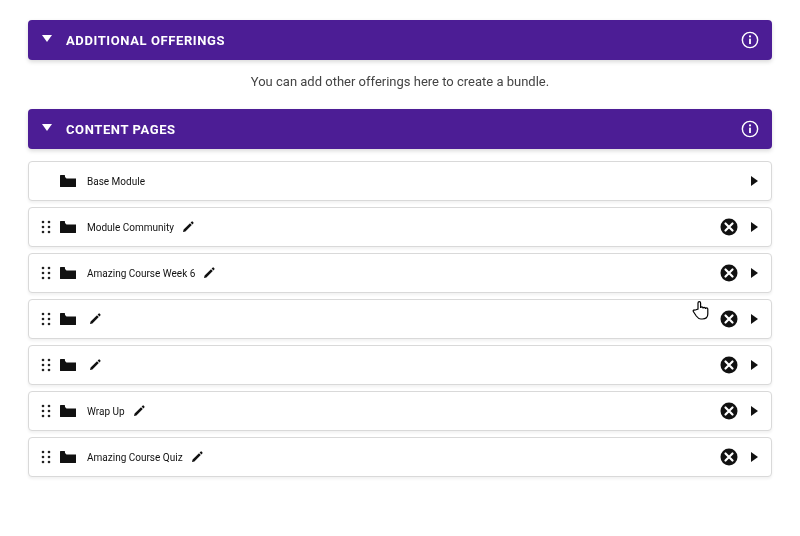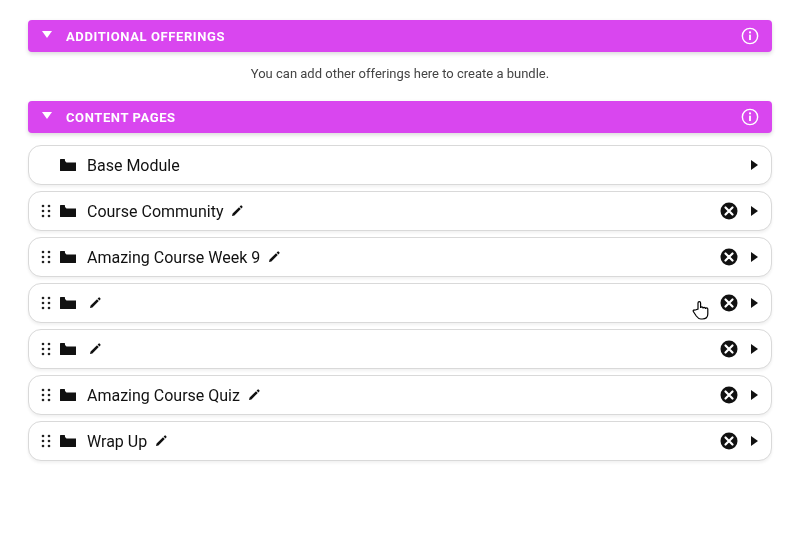--- a/index.html
+++ b/index.html
@@ -5,23 +5,23 @@
   * { box-sizing: border-box; margin: 0; padding: 0; }
   body {
     font-family: -apple-system, BlinkMacSystemFont, "Segoe UI", Roboto, Arial, sans-serif;
     background: #ffffff;
     width: 800px;
     height: 536px;
     padding: 20px 28px;
     color: #111;
   }
   .section-header {
-    background: #d946ef;
+    background: #4c1d95;
     color: #fff;
-    height: 32px;
+    height: 40px;
     border-radius: 4px;
     display: flex;
     align-items: center;
     padding: 0 14px;
     font-size: 13px;
     font-weight: 700;
     letter-spacing: 0.6px;
     position: relative;
     box-shadow: 0 2px 4px rgba(0,0,0,0.15);
   }
@@ -46,26 +46,26 @@
   .info-btn svg { display:block; }
   .section-subtext {
     text-align: center;
     color: #444;
     font-size: 13px;
     padding: 14px 0 20px;
   }
   .row {
     background: #fff;
     border: 1px solid #d9d9d9;
-    border-radius: 13px;
+    border-radius: 4px;
     height: 40px;
     display: flex;
     align-items: center;
     padding: 0 10px 0 10px;
-    font-size: 16px;
+    font-size: 10px;
     margin-top: 6px;
     box-shadow: 0 2px 3px rgba(0,0,0,0.06);
     position: relative;
   }
   .row.first { margin-top: 12px; }
   .drag-handle {
     width: 14px;
     display:flex;
     align-items:center;
     justify-content:center;
@@ -185,130 +185,167 @@
           <circle cx="2" cy="12" r="1.3" fill="#222"></circle>
           <circle cx="8" cy="12" r="1.3" fill="#222"></circle>
         </svg>
       </span>
       <span class="folder-icon">
         <svg width="18" height="14" viewBox="0 0 18 14">
           <path d="M1 3 h5 l1.5 1.5 H17 V12.5 a0.5 0.5 0 0 1 -0.5 0.5 H1.5 a0.5 0.5 0 0 1 -0.5 -0.5 Z" fill="#111"></path>
           <rect x="1" y="1" width="5" height="2.5" rx="0.5" fill="#111"></rect>
         </svg>
       </span>
-      <span class="item-label">Course Community</span>
-      <span class="edit-icon">
-        <svg width="12" height="12" viewBox="0 0 12 12">
-          <path d="M1 11 l0.6 -2.4 L8 2.2 l1.8 1.8 L3.4 10.4 Z M8.6 1.6 l1.8 1.8 l0.9 -0.9 a0.9 0.9 0 0 0 0 -1.3 l-0.5 -0.5 a0.9 0.9 0 0 0 -1.3 0 Z" fill="#111"></path>
-        </svg>
-      </span>
-      <span class="right-group">
-        <span class="delete-btn">
-          <svg width="18" height="18" viewBox="0 0 18 18">
-            <circle cx="9" cy="9" r="8.5" fill="#111"></circle>
-            <path d="M5.5 5.5 L12.5 12.5 M12.5 5.5 L5.5 12.5" stroke="#fff" stroke-width="2.2" stroke-linecap="round"></path>
-          </svg>
-        </span>
-        <span class="expand-arrow">
-          <svg width="8" height="10" viewBox="0 0 8 10">
-            <polygon points="0,0 7,5 0,10" fill="#111"></polygon>
-          </svg>
-        </span>
-      </span>
-    </div>
-    <div class="row">
-      <span class="drag-handle">
-        <svg width="10" height="14" viewBox="0 0 10 14">
-          <circle cx="2" cy="2" r="1.3" fill="#222"></circle>
-          <circle cx="8" cy="2" r="1.3" fill="#222"></circle>
-          <circle cx="2" cy="7" r="1.3" fill="#222"></circle>
-          <circle cx="8" cy="7" r="1.3" fill="#222"></circle>
-          <circle cx="2" cy="12" r="1.3" fill="#222"></circle>
-          <circle cx="8" cy="12" r="1.3" fill="#222"></circle>
-        </svg>
-      </span>
-      <span class="folder-icon">
-        <svg width="18" height="14" viewBox="0 0 18 14">
-          <path d="M1 3 h5 l1.5 1.5 H17 V12.5 a0.5 0.5 0 0 1 -0.5 0.5 H1.5 a0.5 0.5 0 0 1 -0.5 -0.5 Z" fill="#111"></path>
-          <rect x="1" y="1" width="5" height="2.5" rx="0.5" fill="#111"></rect>
-        </svg>
-      </span>
-      <span class="item-label">Amazing Course Week 9</span>
-      <span class="edit-icon">
-        <svg width="12" height="12" viewBox="0 0 12 12">
-          <path d="M1 11 l0.6 -2.4 L8 2.2 l1.8 1.8 L3.4 10.4 Z M8.6 1.6 l1.8 1.8 l0.9 -0.9 a0.9 0.9 0 0 0 0 -1.3 l-0.5 -0.5 a0.9 0.9 0 0 0 -1.3 0 Z" fill="#111"></path>
-        </svg>
-      </span>
-      <span class="right-group">
-        <span class="delete-btn">
-          <svg width="18" height="18" viewBox="0 0 18 18">
-            <circle cx="9" cy="9" r="8.5" fill="#111"></circle>
-            <path d="M5.5 5.5 L12.5 12.5 M12.5 5.5 L5.5 12.5" stroke="#fff" stroke-width="2.2" stroke-linecap="round"></path>
-          </svg>
-        </span>
-        <span class="expand-arrow">
-          <svg width="8" height="10" viewBox="0 0 8 10">
-            <polygon points="0,0 7,5 0,10" fill="#111"></polygon>
-          </svg>
-        </span>
-      </span>
-    </div>
-    <div class="row">
-      <span class="drag-handle">
-        <svg width="10" height="14" viewBox="0 0 10 14">
-          <circle cx="2" cy="2" r="1.3" fill="#222"></circle>
-          <circle cx="8" cy="2" r="1.3" fill="#222"></circle>
-          <circle cx="2" cy="7" r="1.3" fill="#222"></circle>
-          <circle cx="8" cy="7" r="1.3" fill="#222"></circle>
-          <circle cx="2" cy="12" r="1.3" fill="#222"></circle>
-          <circle cx="8" cy="12" r="1.3" fill="#222"></circle>
-        </svg>
-      </span>
-      <span class="folder-icon">
-        <svg width="18" height="14" viewBox="0 0 18 14">
-          <path d="M1 3 h5 l1.5 1.5 H17 V12.5 a0.5 0.5 0 0 1 -0.5 0.5 H1.5 a0.5 0.5 0 0 1 -0.5 -0.5 Z" fill="#111"></path>
-          <rect x="1" y="1" width="5" height="2.5" rx="0.5" fill="#111"></rect>
-        </svg>
-      </span>
-      <span class="edit-icon">
-        <svg width="12" height="12" viewBox="0 0 12 12">
-          <path d="M1 11 l0.6 -2.4 L8 2.2 l1.8 1.8 L3.4 10.4 Z M8.6 1.6 l1.8 1.8 l0.9 -0.9 a0.9 0.9 0 0 0 0 -1.3 l-0.5 -0.5 a0.9 0.9 0 0 0 -1.3 0 Z" fill="#111"></path>
-        </svg>
-      </span>
-      <span class="right-group">
-        <span class="delete-btn">
-          <svg width="18" height="18" viewBox="0 0 18 18">
-            <circle cx="9" cy="9" r="8.5" fill="#111"></circle>
-            <path d="M5.5 5.5 L12.5 12.5 M12.5 5.5 L5.5 12.5" stroke="#fff" stroke-width="2.2" stroke-linecap="round"></path>
-          </svg>
-        </span>
-        <span class="expand-arrow">
-          <svg width="8" height="10" viewBox="0 0 8 10">
-            <polygon points="0,0 7,5 0,10" fill="#111"></polygon>
-          </svg>
-        </span>
-      </span>
-    </div>
-    <div class="row">
-      <span class="drag-handle">
-        <svg width="10" height="14" viewBox="0 0 10 14">
-          <circle cx="2" cy="2" r="1.3" fill="#222"></circle>
-          <circle cx="8" cy="2" r="1.3" fill="#222"></circle>
-          <circle cx="2" cy="7" r="1.3" fill="#222"></circle>
-          <circle cx="8" cy="7" r="1.3" fill="#222"></circle>
-          <circle cx="2" cy="12" r="1.3" fill="#222"></circle>
-          <circle cx="8" cy="12" r="1.3" fill="#222"></circle>
-        </svg>
-      </span>
-      <span class="folder-icon">
-        <svg width="18" height="14" viewBox="0 0 18 14">
-          <path d="M1 3 h5 l1.5 1.5 H17 V12.5 a0.5 0.5 0 0 1 -0.5 0.5 H1.5 a0.5 0.5 0 0 1 -0.5 -0.5 Z" fill="#111"></path>
-          <rect x="1" y="1" width="5" height="2.5" rx="0.5" fill="#111"></rect>
-        </svg>
-      </span>
+      <span class="item-label">Module Community</span>
+      <span class="edit-icon">
+        <svg width="12" height="12" viewBox="0 0 12 12">
+          <path d="M1 11 l0.6 -2.4 L8 2.2 l1.8 1.8 L3.4 10.4 Z M8.6 1.6 l1.8 1.8 l0.9 -0.9 a0.9 0.9 0 0 0 0 -1.3 l-0.5 -0.5 a0.9 0.9 0 0 0 -1.3 0 Z" fill="#111"></path>
+        </svg>
+      </span>
+      <span class="right-group">
+        <span class="delete-btn">
+          <svg width="18" height="18" viewBox="0 0 18 18">
+            <circle cx="9" cy="9" r="8.5" fill="#111"></circle>
+            <path d="M5.5 5.5 L12.5 12.5 M12.5 5.5 L5.5 12.5" stroke="#fff" stroke-width="2.2" stroke-linecap="round"></path>
+          </svg>
+        </span>
+        <span class="expand-arrow">
+          <svg width="8" height="10" viewBox="0 0 8 10">
+            <polygon points="0,0 7,5 0,10" fill="#111"></polygon>
+          </svg>
+        </span>
+      </span>
+    </div>
+    <div class="row">
+      <span class="drag-handle">
+        <svg width="10" height="14" viewBox="0 0 10 14">
+          <circle cx="2" cy="2" r="1.3" fill="#222"></circle>
+          <circle cx="8" cy="2" r="1.3" fill="#222"></circle>
+          <circle cx="2" cy="7" r="1.3" fill="#222"></circle>
+          <circle cx="8" cy="7" r="1.3" fill="#222"></circle>
+          <circle cx="2" cy="12" r="1.3" fill="#222"></circle>
+          <circle cx="8" cy="12" r="1.3" fill="#222"></circle>
+        </svg>
+      </span>
+      <span class="folder-icon">
+        <svg width="18" height="14" viewBox="0 0 18 14">
+          <path d="M1 3 h5 l1.5 1.5 H17 V12.5 a0.5 0.5 0 0 1 -0.5 0.5 H1.5 a0.5 0.5 0 0 1 -0.5 -0.5 Z" fill="#111"></path>
+          <rect x="1" y="1" width="5" height="2.5" rx="0.5" fill="#111"></rect>
+        </svg>
+      </span>
+      <span class="item-label">Amazing Course Week 6</span>
+      <span class="edit-icon">
+        <svg width="12" height="12" viewBox="0 0 12 12">
+          <path d="M1 11 l0.6 -2.4 L8 2.2 l1.8 1.8 L3.4 10.4 Z M8.6 1.6 l1.8 1.8 l0.9 -0.9 a0.9 0.9 0 0 0 0 -1.3 l-0.5 -0.5 a0.9 0.9 0 0 0 -1.3 0 Z" fill="#111"></path>
+        </svg>
+      </span>
+      <span class="right-group">
+        <span class="delete-btn">
+          <svg width="18" height="18" viewBox="0 0 18 18">
+            <circle cx="9" cy="9" r="8.5" fill="#111"></circle>
+            <path d="M5.5 5.5 L12.5 12.5 M12.5 5.5 L5.5 12.5" stroke="#fff" stroke-width="2.2" stroke-linecap="round"></path>
+          </svg>
+        </span>
+        <span class="expand-arrow">
+          <svg width="8" height="10" viewBox="0 0 8 10">
+            <polygon points="0,0 7,5 0,10" fill="#111"></polygon>
+          </svg>
+        </span>
+      </span>
+    </div>
+    <div class="row">
+      <span class="drag-handle">
+        <svg width="10" height="14" viewBox="0 0 10 14">
+          <circle cx="2" cy="2" r="1.3" fill="#222"></circle>
+          <circle cx="8" cy="2" r="1.3" fill="#222"></circle>
+          <circle cx="2" cy="7" r="1.3" fill="#222"></circle>
+          <circle cx="8" cy="7" r="1.3" fill="#222"></circle>
+          <circle cx="2" cy="12" r="1.3" fill="#222"></circle>
+          <circle cx="8" cy="12" r="1.3" fill="#222"></circle>
+        </svg>
+      </span>
+      <span class="folder-icon">
+        <svg width="18" height="14" viewBox="0 0 18 14">
+          <path d="M1 3 h5 l1.5 1.5 H17 V12.5 a0.5 0.5 0 0 1 -0.5 0.5 H1.5 a0.5 0.5 0 0 1 -0.5 -0.5 Z" fill="#111"></path>
+          <rect x="1" y="1" width="5" height="2.5" rx="0.5" fill="#111"></rect>
+        </svg>
+      </span>
+      <span class="edit-icon">
+        <svg width="12" height="12" viewBox="0 0 12 12">
+          <path d="M1 11 l0.6 -2.4 L8 2.2 l1.8 1.8 L3.4 10.4 Z M8.6 1.6 l1.8 1.8 l0.9 -0.9 a0.9 0.9 0 0 0 0 -1.3 l-0.5 -0.5 a0.9 0.9 0 0 0 -1.3 0 Z" fill="#111"></path>
+        </svg>
+      </span>
+      <span class="right-group">
+        <span class="delete-btn">
+          <svg width="18" height="18" viewBox="0 0 18 18">
+            <circle cx="9" cy="9" r="8.5" fill="#111"></circle>
+            <path d="M5.5 5.5 L12.5 12.5 M12.5 5.5 L5.5 12.5" stroke="#fff" stroke-width="2.2" stroke-linecap="round"></path>
+          </svg>
+        </span>
+        <span class="expand-arrow">
+          <svg width="8" height="10" viewBox="0 0 8 10">
+            <polygon points="0,0 7,5 0,10" fill="#111"></polygon>
+          </svg>
+        </span>
+      </span>
+    </div>
+    <div class="row">
+      <span class="drag-handle">
+        <svg width="10" height="14" viewBox="0 0 10 14">
+          <circle cx="2" cy="2" r="1.3" fill="#222"></circle>
+          <circle cx="8" cy="2" r="1.3" fill="#222"></circle>
+          <circle cx="2" cy="7" r="1.3" fill="#222"></circle>
+          <circle cx="8" cy="7" r="1.3" fill="#222"></circle>
+          <circle cx="2" cy="12" r="1.3" fill="#222"></circle>
+          <circle cx="8" cy="12" r="1.3" fill="#222"></circle>
+        </svg>
+      </span>
+      <span class="folder-icon">
+        <svg width="18" height="14" viewBox="0 0 18 14">
+          <path d="M1 3 h5 l1.5 1.5 H17 V12.5 a0.5 0.5 0 0 1 -0.5 0.5 H1.5 a0.5 0.5 0 0 1 -0.5 -0.5 Z" fill="#111"></path>
+          <rect x="1" y="1" width="5" height="2.5" rx="0.5" fill="#111"></rect>
+        </svg>
+      </span>
+      <span class="edit-icon">
+        <svg width="12" height="12" viewBox="0 0 12 12">
+          <path d="M1 11 l0.6 -2.4 L8 2.2 l1.8 1.8 L3.4 10.4 Z M8.6 1.6 l1.8 1.8 l0.9 -0.9 a0.9 0.9 0 0 0 0 -1.3 l-0.5 -0.5 a0.9 0.9 0 0 0 -1.3 0 Z" fill="#111"></path>
+        </svg>
+      </span>
+      <span class="right-group">
+        <span class="delete-btn">
+          <svg width="18" height="18" viewBox="0 0 18 18">
+            <circle cx="9" cy="9" r="8.5" fill="#111"></circle>
+            <path d="M5.5 5.5 L12.5 12.5 M12.5 5.5 L5.5 12.5" stroke="#fff" stroke-width="2.2" stroke-linecap="round"></path>
+          </svg>
+        </span>
+        <span class="expand-arrow">
+          <svg width="8" height="10" viewBox="0 0 8 10">
+            <polygon points="0,0 7,5 0,10" fill="#111"></polygon>
+          </svg>
+        </span>
+      </span>
+    </div>
+    <div class="row">
+      <span class="drag-handle">
+        <svg width="10" height="14" viewBox="0 0 10 14">
+          <circle cx="2" cy="2" r="1.3" fill="#222"></circle>
+          <circle cx="8" cy="2" r="1.3" fill="#222"></circle>
+          <circle cx="2" cy="7" r="1.3" fill="#222"></circle>
+          <circle cx="8" cy="7" r="1.3" fill="#222"></circle>
+          <circle cx="2" cy="12" r="1.3" fill="#222"></circle>
+          <circle cx="8" cy="12" r="1.3" fill="#222"></circle>
+        </svg>
+      </span>
+      <span class="folder-icon">
+        <svg width="18" height="14" viewBox="0 0 18 14">
+          <path d="M1 3 h5 l1.5 1.5 H17 V12.5 a0.5 0.5 0 0 1 -0.5 0.5 H1.5 a0.5 0.5 0 0 1 -0.5 -0.5 Z" fill="#111"></path>
+          <rect x="1" y="1" width="5" height="2.5" rx="0.5" fill="#111"></rect>
+        </svg>
+      </span>
+      <span class="item-label">Wrap Up</span>
       <span class="edit-icon">
         <svg width="12" height="12" viewBox="0 0 12 12">
           <path d="M1 11 l0.6 -2.4 L8 2.2 l1.8 1.8 L3.4 10.4 Z M8.6 1.6 l1.8 1.8 l0.9 -0.9 a0.9 0.9 0 0 0 0 -1.3 l-0.5 -0.5 a0.9 0.9 0 0 0 -1.3 0 Z" fill="#111"></path>
         </svg>
       </span>
       <span class="right-group">
         <span class="delete-btn">
           <svg width="18" height="18" viewBox="0 0 18 18">
             <circle cx="9" cy="9" r="8.5" fill="#111"></circle>
             <path d="M5.5 5.5 L12.5 12.5 M12.5 5.5 L5.5 12.5" stroke="#fff" stroke-width="2.2" stroke-linecap="round"></path>
@@ -332,57 +369,20 @@
           <circle cx="8" cy="12" r="1.3" fill="#222"></circle>
         </svg>
       </span>
       <span class="folder-icon">
         <svg width="18" height="14" viewBox="0 0 18 14">
           <path d="M1 3 h5 l1.5 1.5 H17 V12.5 a0.5 0.5 0 0 1 -0.5 0.5 H1.5 a0.5 0.5 0 0 1 -0.5 -0.5 Z" fill="#111"></path>
           <rect x="1" y="1" width="5" height="2.5" rx="0.5" fill="#111"></rect>
         </svg>
       </span>
       <span class="item-label">Amazing Course Quiz</span>
-      <span class="edit-icon">
-        <svg width="12" height="12" viewBox="0 0 12 12">
-          <path d="M1 11 l0.6 -2.4 L8 2.2 l1.8 1.8 L3.4 10.4 Z M8.6 1.6 l1.8 1.8 l0.9 -0.9 a0.9 0.9 0 0 0 0 -1.3 l-0.5 -0.5 a0.9 0.9 0 0 0 -1.3 0 Z" fill="#111"></path>
-        </svg>
-      </span>
-      <span class="right-group">
-        <span class="delete-btn">
-          <svg width="18" height="18" viewBox="0 0 18 18">
-            <circle cx="9" cy="9" r="8.5" fill="#111"></circle>
-            <path d="M5.5 5.5 L12.5 12.5 M12.5 5.5 L5.5 12.5" stroke="#fff" stroke-width="2.2" stroke-linecap="round"></path>
-          </svg>
-        </span>
-        <span class="expand-arrow">
-          <svg width="8" height="10" viewBox="0 0 8 10">
-            <polygon points="0,0 7,5 0,10" fill="#111"></polygon>
-          </svg>
-        </span>
-      </span>
-    </div>
-    <div class="row">
-      <span class="drag-handle">
-        <svg width="10" height="14" viewBox="0 0 10 14">
-          <circle cx="2" cy="2" r="1.3" fill="#222"></circle>
-          <circle cx="8" cy="2" r="1.3" fill="#222"></circle>
-          <circle cx="2" cy="7" r="1.3" fill="#222"></circle>
-          <circle cx="8" cy="7" r="1.3" fill="#222"></circle>
-          <circle cx="2" cy="12" r="1.3" fill="#222"></circle>
-          <circle cx="8" cy="12" r="1.3" fill="#222"></circle>
-        </svg>
-      </span>
-      <span class="folder-icon">
-        <svg width="18" height="14" viewBox="0 0 18 14">
-          <path d="M1 3 h5 l1.5 1.5 H17 V12.5 a0.5 0.5 0 0 1 -0.5 0.5 H1.5 a0.5 0.5 0 0 1 -0.5 -0.5 Z" fill="#111"></path>
-          <rect x="1" y="1" width="5" height="2.5" rx="0.5" fill="#111"></rect>
-        </svg>
-      </span>
-      <span class="item-label">Wrap Up</span>
       <span class="edit-icon">
         <svg width="12" height="12" viewBox="0 0 12 12">
           <path d="M1 11 l0.6 -2.4 L8 2.2 l1.8 1.8 L3.4 10.4 Z M8.6 1.6 l1.8 1.8 l0.9 -0.9 a0.9 0.9 0 0 0 0 -1.3 l-0.5 -0.5 a0.9 0.9 0 0 0 -1.3 0 Z" fill="#111"></path>
         </svg>
       </span>
       <span class="right-group">
         <span class="delete-btn">
           <svg width="18" height="18" viewBox="0 0 18 18">
             <circle cx="9" cy="9" r="8.5" fill="#111"></circle>
             <path d="M5.5 5.5 L12.5 12.5 M12.5 5.5 L5.5 12.5" stroke="#fff" stroke-width="2.2" stroke-linecap="round"></path>

